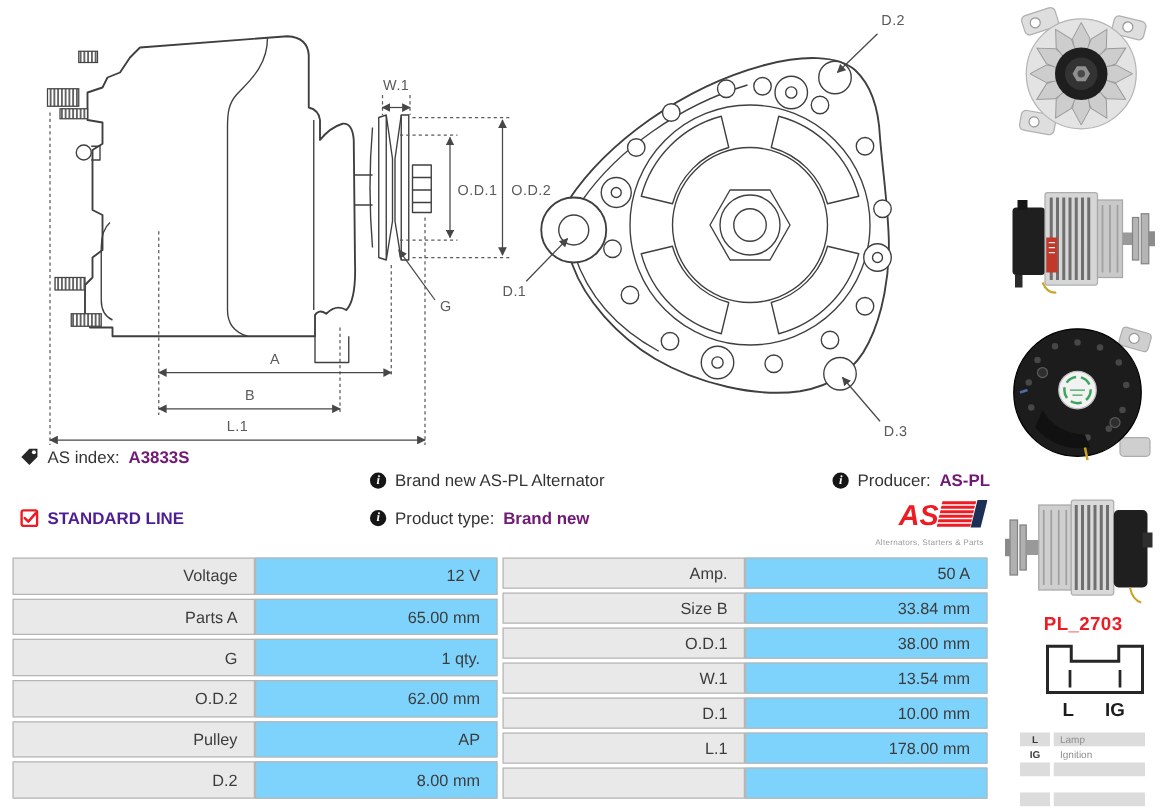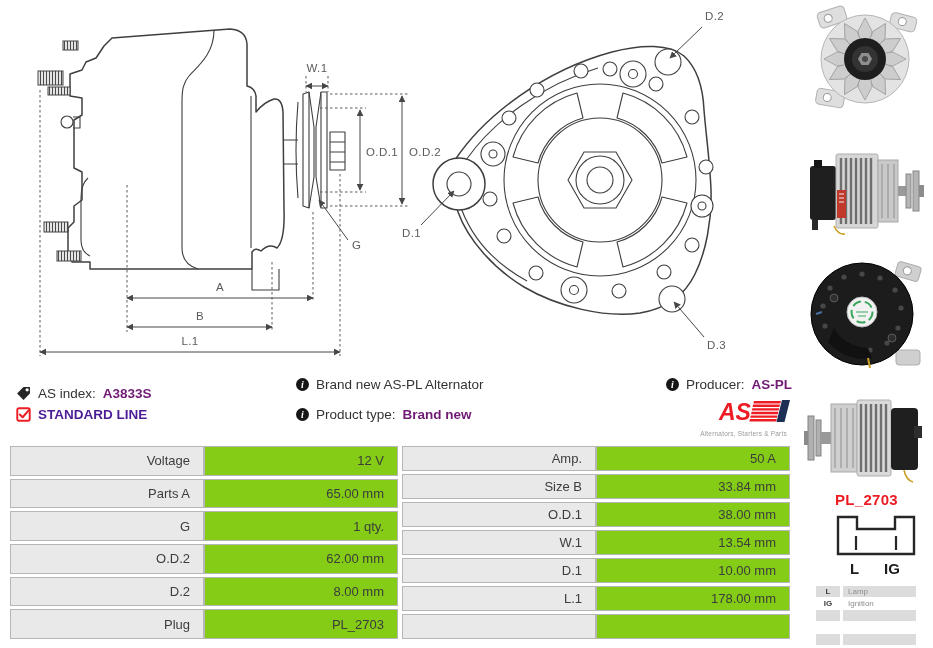--- a/index.html
+++ b/index.html
@@ -22,21 +22,21 @@
             font-family:"Liberation Serif",serif;font-style:italic;font-weight:bold;
             font-size:10px;line-height:13px;text-align:center;display:inline-block;flex:0 0 13px;}
   .logo{position:absolute;left:697px;top:399px;width:93px;text-align:right;}
   .logo .tag{font-size:6.5px;color:#9a9a9a;letter-spacing:.2px;margin-top:0px;text-align:center;}
   
   .tables{position:absolute;left:10px;top:443px;width:780px;display:flex;gap:4px;}
   table.spec{flex:1;border-collapse:separate;border-spacing:0 3px;table-layout:fixed;}
   table.spec td{height:25px;box-sizing:border-box;border:1px solid #b6b6b6;
                 font-size:13px;text-align:right;padding:0 13px 0 12px;vertical-align:middle;}
   td.lab{background:#e9e9e9;border-right:none;width:50%;}
-  td.val{background:#84cc16;width:50%;}
+  td.val{background:#7dd3fc;width:50%;}
   
   .rail{position:absolute;left:800px;top:0;width:133px;height:648px;}
   .ph{position:absolute;left:4px;}
   .plcode{position:absolute;left:0;top:491px;width:133px;text-align:center;
           font-size:15px;font-weight:bold;color:#ed1c24;letter-spacing:.3px;}
   .plugbox{position:absolute;left:36px;top:514px;}
   .pinlabels{position:absolute;top:560px;left:0;width:133px;height:20px;}
   .pinlabels span{position:absolute;font-size:15px;font-weight:bold;color:#1c1c1c;}
   .pin-l{left:50px;}
   .pin-ig{left:84px;}
@@ -165,21 +165,21 @@
         <text class="dimtxt" x="220" y="291" text-anchor="middle">A</text>
         <text class="dimtxt" x="200" y="320" text-anchor="middle">B</text>
         <text class="dimtxt" x="190" y="345" text-anchor="middle">L.1</text>
         <text class="dimtxt" x="402" y="237">D.1</text>
         <text class="dimtxt" x="705" y="20">D.2</text>
         <text class="dimtxt" x="707" y="349">D.3</text>
       </g>
     </svg>
   </div>
 
-  <div class="info-item" style="left:16px;top:386px;">
+  <div class="info-item" style="left:16px;top:358px;">
     <svg width="15" height="15" viewBox="0 0 14 14">
       <polygon points="1,7 7,1 13,1 13,7 7,13" fill="#262626"></polygon>
       <circle cx="10.4" cy="3.6" r="1.5" fill="#fff"></circle>
     </svg>
     <span>AS index:</span>
     <span class="b">A3833S</span>
   </div>
 
   <div class="info-item" style="left:296px;top:377px;">
     <span class="ico-info">i</span>
@@ -235,26 +235,26 @@
           </tr>
         <tr>
             <td class="lab">G</td>
             <td class="val">1 qty.</td>
           </tr>
         <tr>
             <td class="lab">O.D.2</td>
             <td class="val">62.00 mm</td>
           </tr>
         <tr>
+            <td class="lab">Pulley</td>
+            <td class="val">AP</td>
+          </tr>
+        <tr>
             <td class="lab">D.2</td>
             <td class="val">8.00 mm</td>
-          </tr>
-        <tr>
-            <td class="lab">Plug</td>
-            <td class="val">PL_2703</td>
           </tr>
       </tbody>
     </table>
     <table class="spec">
       <tbody>
         <tr>
             <td class="lab">Amp.</td>
             <td class="val">50 A</td>
           </tr>
         <tr>

